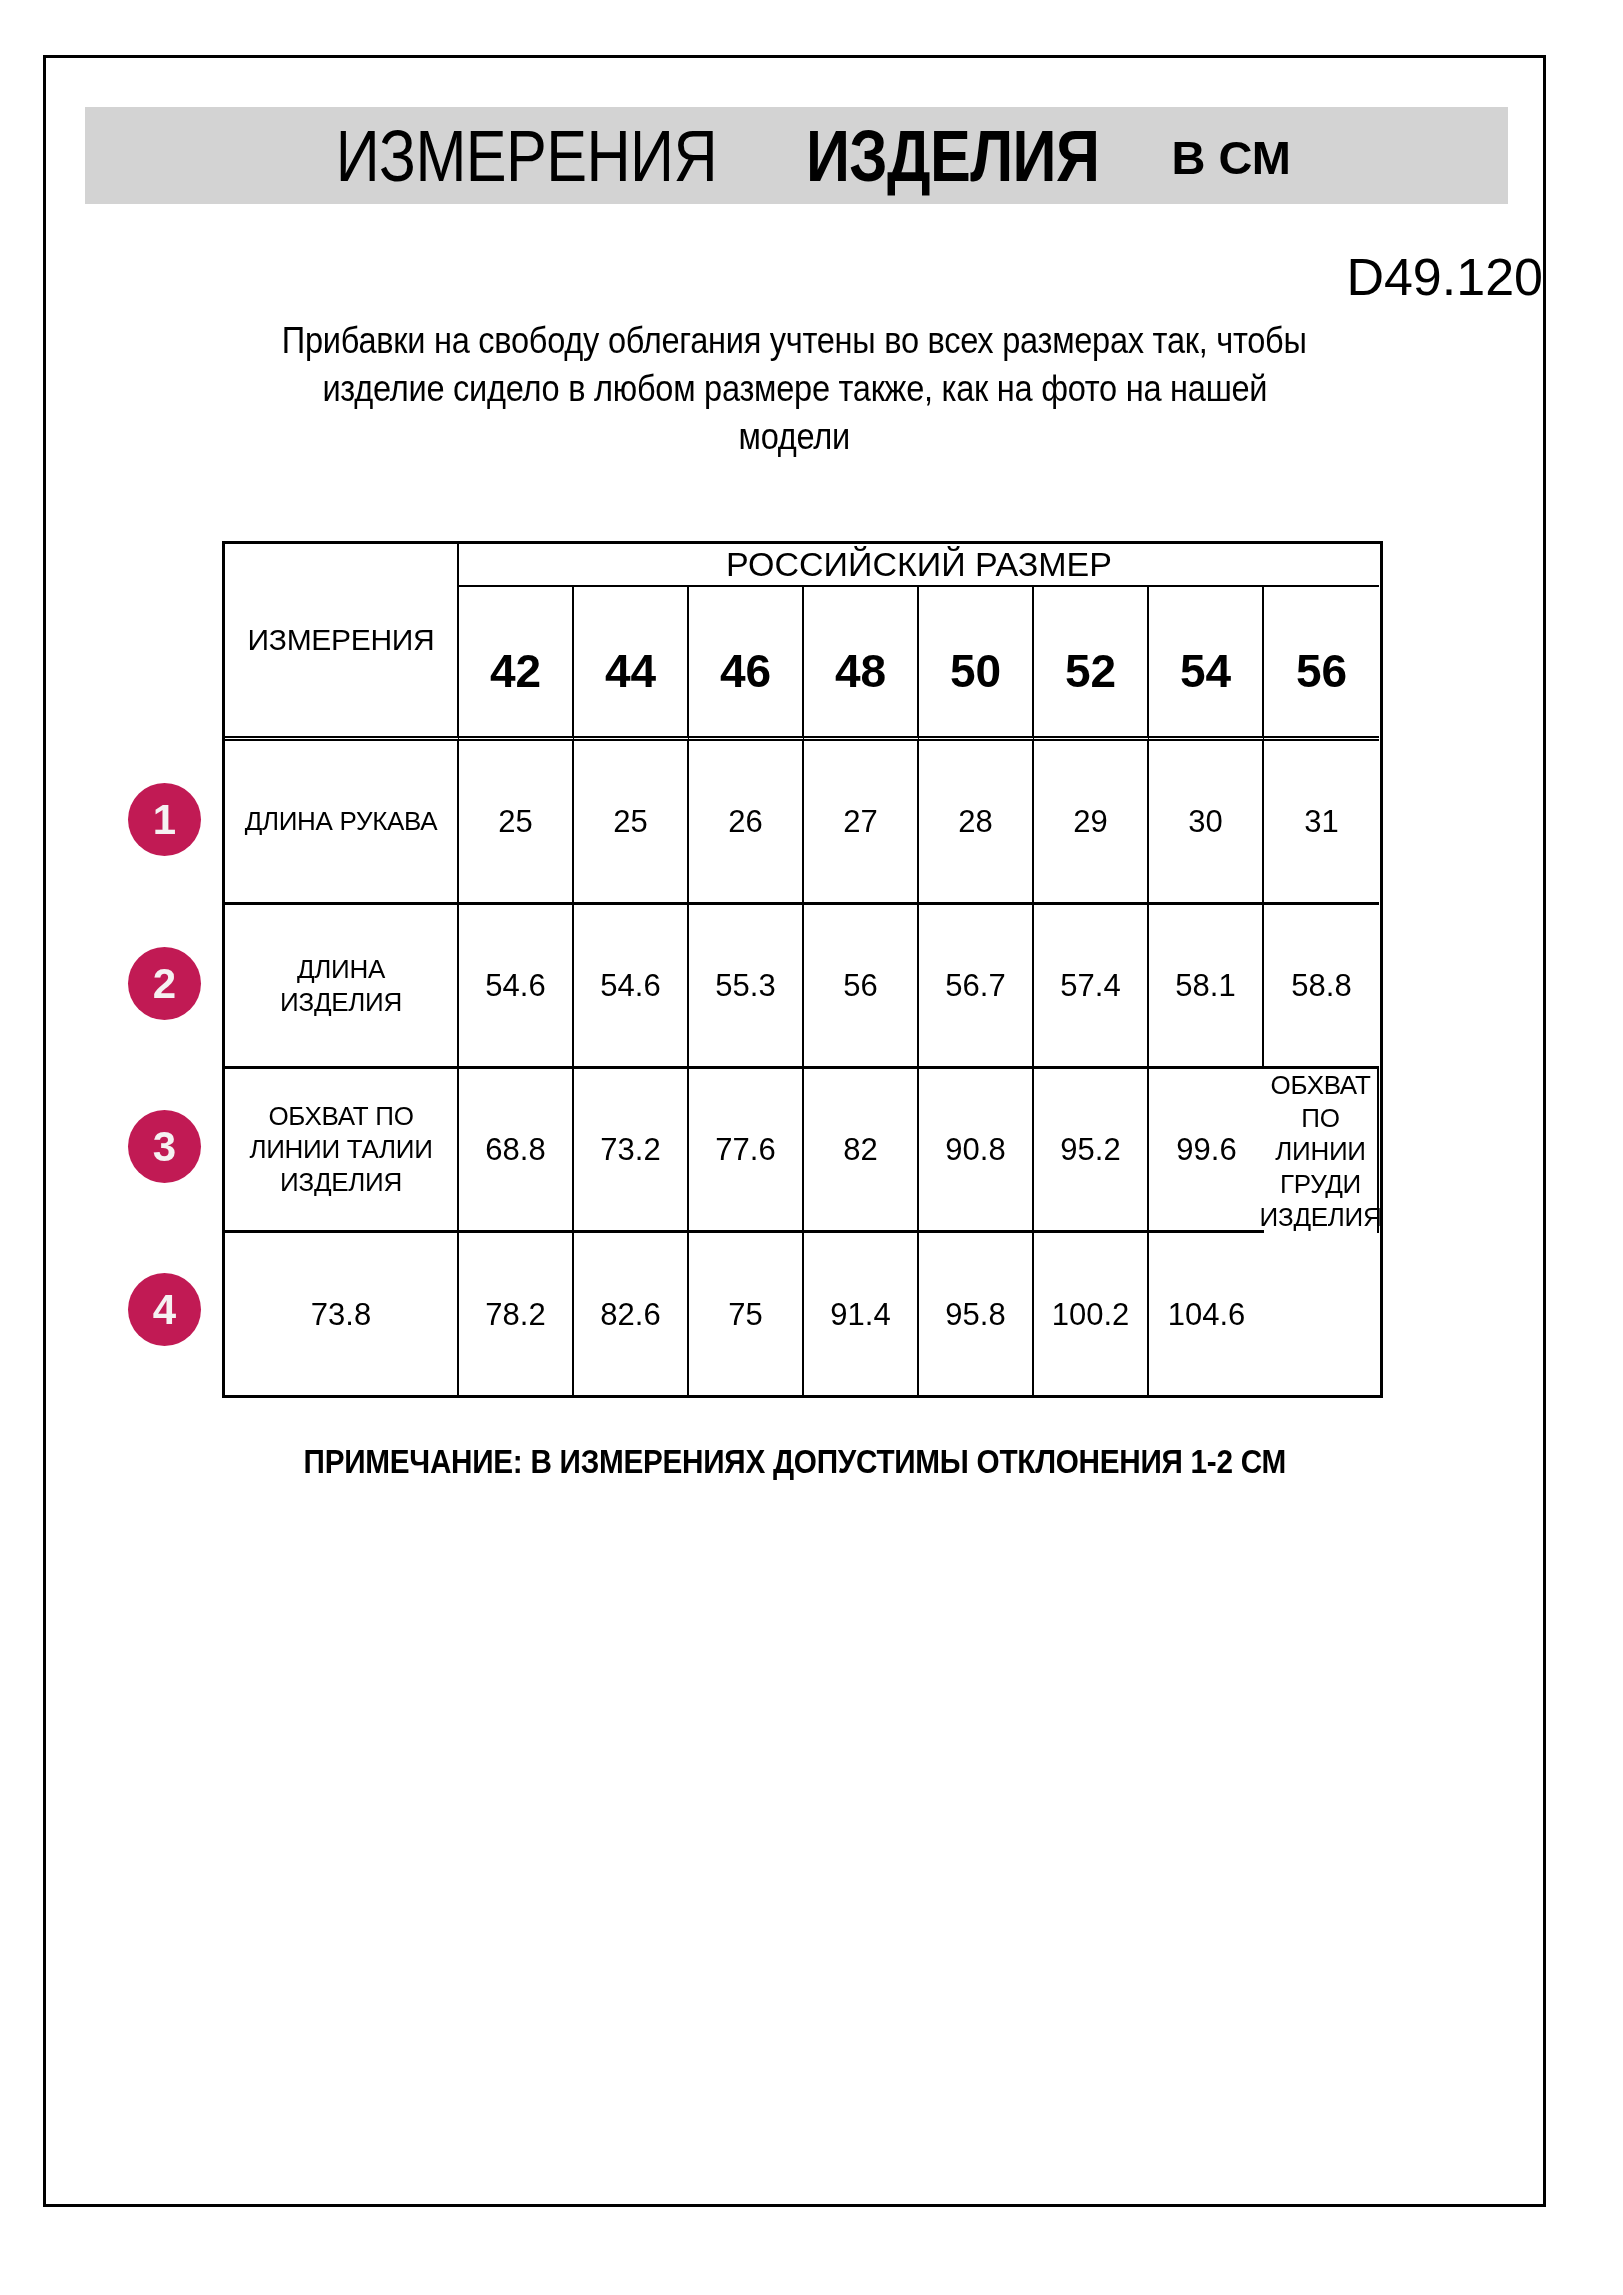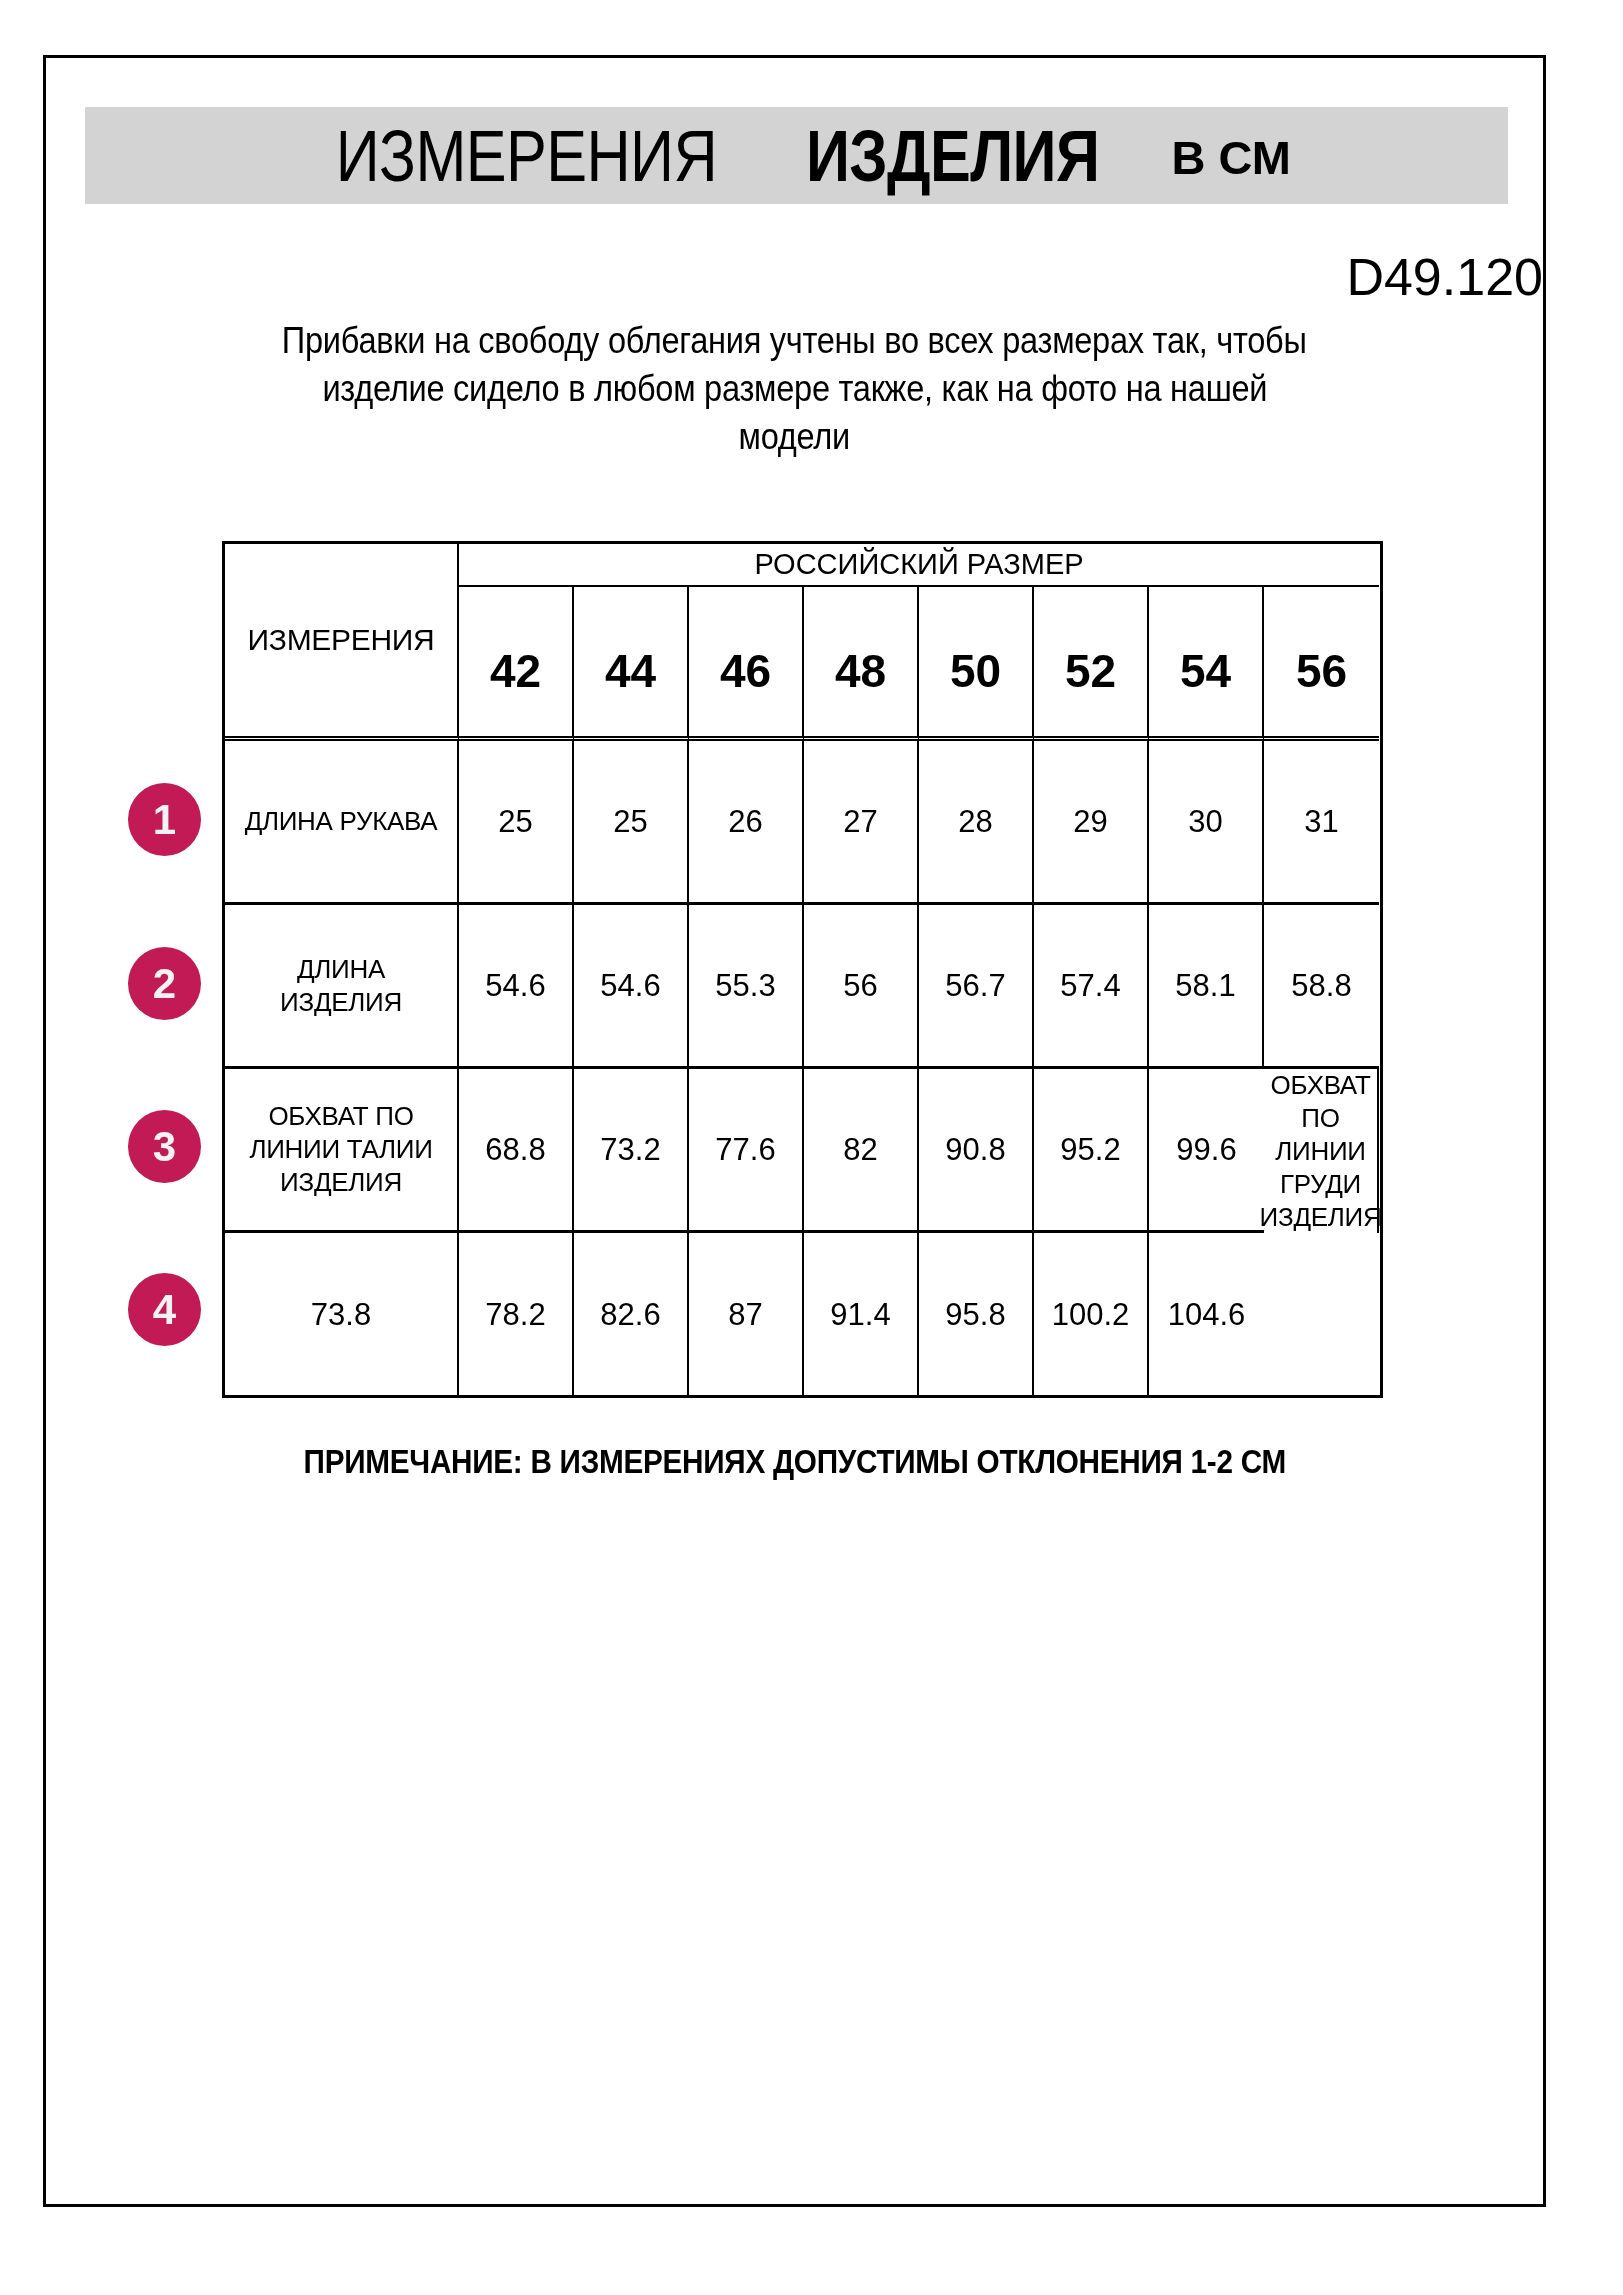--- a/index.html
+++ b/index.html
@@ -113,21 +113,21 @@
   .corner {
     grid-column: 1;
     grid-row: 1 / 3;
     font-size: 30px;
     letter-spacing: -0.3px;
     border-bottom: 5.9px double #000;
   }
   .group {
     grid-column: 2 / 10;
     grid-row: 1;
-    font-size: 29px;
+    font-size: 34px;
     border-bottom: 2.6px solid #000;
     text-align: center;
   }
   .size {
     font-size: 46px;
     font-weight: 700;
     padding-top: 19.6px;
     border-bottom: 5.9px double #000;
   }
   .rlabel { font-size: 26px; letter-spacing: -0.3px; }
@@ -247,21 +247,21 @@
     <div class="cell val cr">99.6</div>
 
     <div class="cell rlabel rb">
       <div class="lline">ОБХВАТ ПО</div>
       <div class="lline">ЛИНИИ ГРУДИ</div>
       <div class="lline">ИЗДЕЛИЯ</div>
     </div>
     <div class="cell val rb">73.8</div>
     <div class="cell val rb">78.2</div>
     <div class="cell val rb">82.6</div>
-    <div class="cell val rb">87</div>
+    <div class="cell val rb">75</div>
     <div class="cell val rb">91.4</div>
     <div class="cell val rb">95.8</div>
     <div class="cell val rb">100.2</div>
     <div class="cell val cr rb">104.6</div>
   </div>
 
   <div class="num-circle nc1">
     <span>1</span>
   </div>
   <div class="num-circle nc2">

